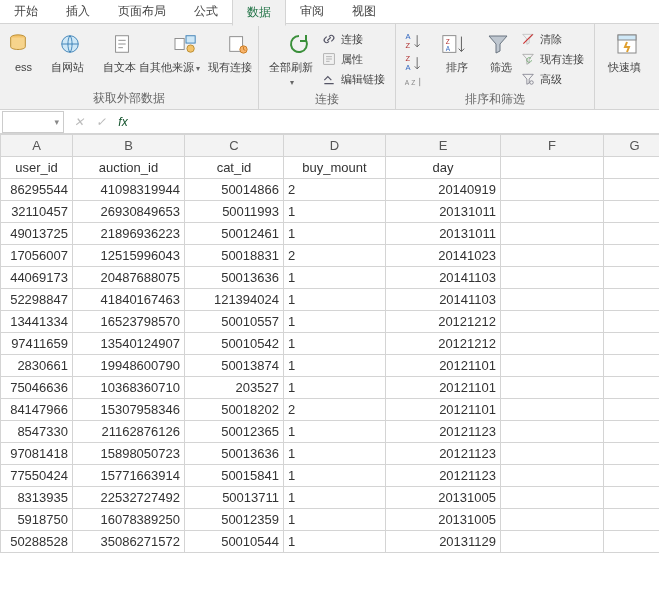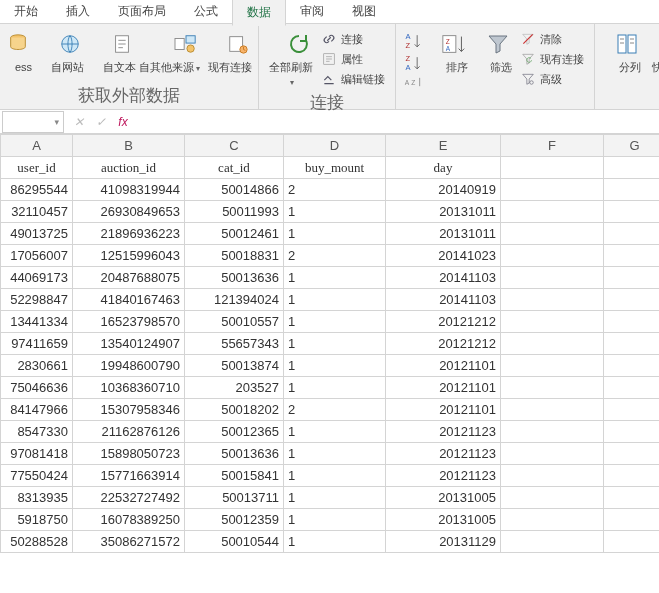--- a/index.html
+++ b/index.html
@@ -5,53 +5,53 @@
   * { margin: 0; padding: 0; box-sizing: border-box; }
   body { font-family: "Microsoft YaHei", "SimSun", Arial, sans-serif; font-size: 12px; background: #fff; color: #333; user-select: none; width: 659px; }
   
   .ribbon-tabs { display: flex; align-items: center; background: #fff; border-bottom: 1px solid #d4d4d4; height: 24px; }
   .ribbon-tab { padding: 4px 14px 4px 14px; font-size: 12px; color: #444; cursor: pointer; }
   .ribbon-tab.active { background: #f1f1f1; border: 1px solid #d4d4d4; border-bottom: 1px solid #f1f1f1; color: #217346; position: relative; top: 1px; }
   
   .ribbon { display: flex; background: #f1f1f1; border-bottom: 1px solid #d4d4d4; height: 86px; }
   .group { display: flex; flex-direction: column; align-items: center; border-right: 1px solid #d4d4d4; padding: 2px 6px 0 6px; }
   .group-content { flex: 1; display: flex; align-items: flex-start; gap: 4px; }
-  .group-label { font-size: 17px; color: #666; padding: 1px 0 2px 0; width: 100%; text-align: center; }
+  .group-label { font-size: 12px; color: #666; padding: 1px 0 2px 0; width: 100%; text-align: center; }
   .big-btn { display: flex; flex-direction: column; align-items: flex-end; justify-content: flex-start; width: 48px; padding-top: 4px; cursor: pointer; }
   .big-btn.wide { width: 60px; }
   .big-btn .icon { width: 28px; height: 28px; display: flex; align-items: center; justify-content: center; }
   .big-btn .lbl { font-size: 11px; color: #444; text-align: center; line-height: 14px; margin-top: 2px; white-space: nowrap; }
   .small-rows { display: flex; flex-direction: column; gap: 2px; padding-top: 4px; }
   .small-btn { display: flex; align-items: center; gap: 4px; padding: 1px 4px; cursor: pointer; font-size: 11px; color: #444; white-space: nowrap; }
   .small-btn .icon { width: 16px; height: 16px; display: flex; align-items: center; justify-content: center; }
   .dd-arrow { font-size: 8px; color: #666; margin-left: 2px; }
   
   .formula-bar { display: flex; align-items: center; height: 24px; border-bottom: 1px solid #d4d4d4; background: #fff; }
   .name-box { width: 62px; height: 22px; border: 1px solid #ccc; margin: 0 4px 0 2px; display: flex; align-items: center; padding: 0 4px; font-size: 12px; background: #fff; }
   .name-box .dd { margin-left: auto; font-size: 9px; color: #888; }
   .fb-btn { width: 22px; text-align: center; color: #888; font-style: italic; }
-  .fx { font-style: italic; color: #be185d; }
+  .fx { font-style: italic; color: #14532d; }
   .formula-input { flex: 1; height: 20px; border: none; padding: 0 6px; font-size: 12px; outline: none; }
   
   .grid-wrap { overflow: hidden; }
   table.grid { border-collapse: collapse; table-layout: fixed; width: 100%; }
   table.grid th, table.grid td { border: 1px solid #d4d4d4; height: 22px; font-size: 13px; padding: 0 4px; white-space: nowrap; overflow: hidden; }
   table.grid thead th { background: #f3f3f3; font-weight: normal; text-align: center; color: #555; }
   table.grid tbody th { background: #f3f3f3; font-weight: normal; text-align: center; color: #555; width: 0; min-width: 0; padding: 0; }
   .col-lh { width: 0; min-width: 0; padding: 0 !important; }
   .col-A { width: 72px; }
   .col-B { width: 112px; }
   .col-C { width: 99px; }
   .col-D { width: 102px; }
   .col-E { width: 115px; }
   .col-F { width: 103px; }
   .col-G { width: 62px; }
   .num { text-align: right; }
   .txt { text-align: left; }
-  .hdr { text-align: center; font-family: Liberation Serif, serif; }
+  .hdr { text-align: center; }
 </style>
 </head>
 <body>
 
 <div class="ribbon-tabs" id="ribbon-tabs">
     <div class="ribbon-tab">开始</div>
     <div class="ribbon-tab">插入</div>
     <div class="ribbon-tab">页面布局</div>
     <div class="ribbon-tab">公式</div>
     <div class="ribbon-tab active">数据</div>
@@ -233,37 +233,25 @@
           <span class="icon">
               <svg width="14" height="14" viewBox="0 0 24 24">
                 <path d="M3 4h18l-7 8v7l-4 2v-9L3 4z" fill="none" stroke="#556"></path>
                 <circle cx="18" cy="18" r="3" fill="none" stroke="#556"></circle>
               </svg>
             </span>
           <span>高级</span>
         </div>
       </div>
     </div>
+    <div class="group-label">排序和筛选</div>
   </div>
 
   <div class="group" style="border-right:none">
     <div class="group-content">
-      <div class="big-btn" style="width:40px">
-        <span class="icon">
-          <svg width="24" height="24" viewBox="0 0 24 24">
-              <rect x="3" y="3" width="8" height="18" fill="#fff" stroke="#3a7fb5"></rect>
-              <rect x="13" y="3" width="8" height="18" fill="#fff" stroke="#3a7fb5"></rect>
-              <line x1="5" y1="7" x2="9" y2="7" stroke="#888"></line>
-              <line x1="5" y1="11" x2="9" y2="11" stroke="#888"></line>
-              <line x1="15" y1="7" x2="19" y2="7" stroke="#888"></line>
-              <line x1="15" y1="11" x2="19" y2="11" stroke="#888"></line>
-            </svg>
-        </span>
-        <span class="lbl">分列</span>
-      </div>
       <div class="big-btn" style="width:40px">
         <span class="icon">
           <svg width="24" height="24" viewBox="0 0 24 24">
               <rect x="3" y="3" width="18" height="18" fill="#fff" stroke="#888"></rect>
               <rect x="3" y="3" width="18" height="5" fill="#cfe8f7" stroke="#888"></rect>
               <path d="M12 10l-2 5h4l-2 5" fill="none" stroke="#e0a030" stroke-width="2"></path>
             </svg>
         </span>
         <span class="lbl">快速填</span>
       </div>
@@ -385,21 +373,21 @@
           <td class="num">50010557</td>
           <td class="txt">1</td>
           <td class="num">20121212</td>
           <td></td>
           <td></td>
         </tr>
         <tr>
           <th></th>
           <td class="num">97411659</td>
           <td class="num">13540124907</td>
-          <td class="num">55657343</td>
+          <td class="num">50010542</td>
           <td class="txt">1</td>
           <td class="num">20121212</td>
           <td></td>
           <td></td>
         </tr>
         <tr>
           <th></th>
           <td class="num">2830661</td>
           <td class="num">19948600790</td>
           <td class="num">50013874</td>

